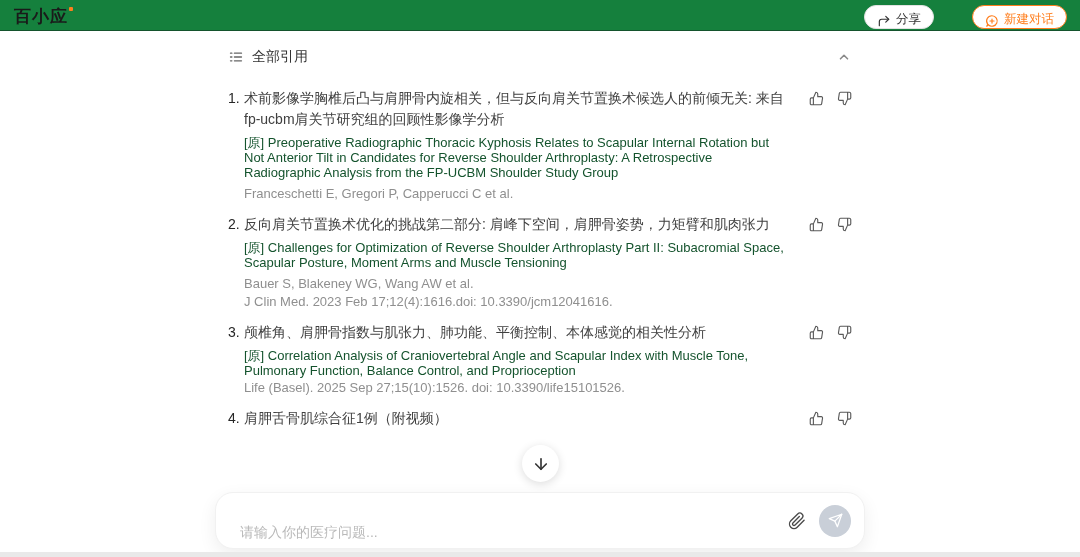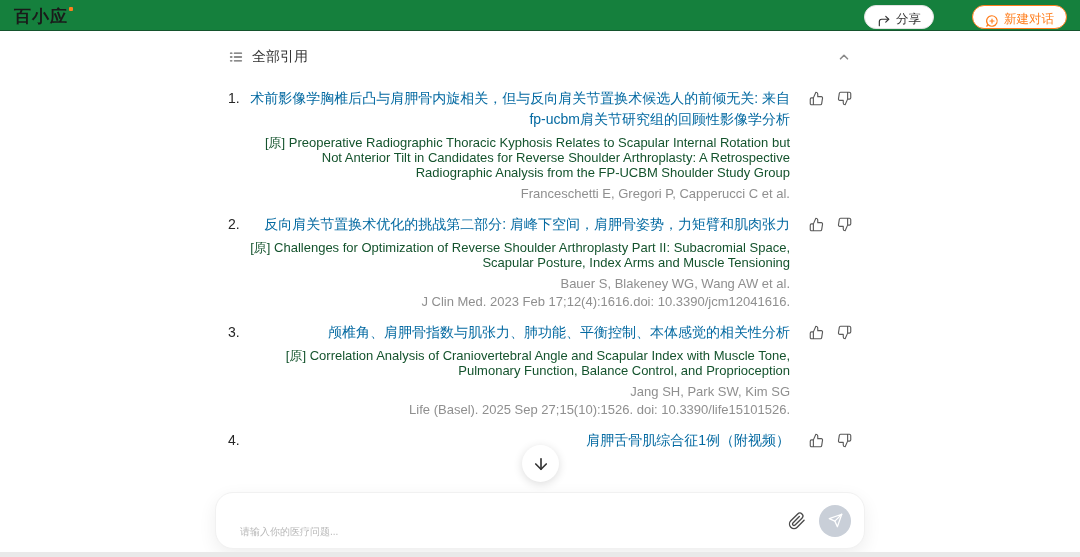--- a/index.html
+++ b/index.html
@@ -30,38 +30,38 @@
   .pill-btn {
     height:24px; padding:0 12px; border-radius:13px;
     display:flex; align-items:flex-end; gap:5px;
     font-size:12.5px; background:#fff; cursor:pointer; white-space:nowrap;
   }
   .pill-btn.share { border:1px solid #e2e2e2; color:#333; }
   .pill-btn.newchat { border:1px solid #FF7E1D; color:#FF7E1D;margin-left:25px; }
 
   
   .content {
-    position:absolute; left:228px; top:46px; width:624px;text-align:right;
+    position:absolute; left:228px; top:46px; width:624px;
   }
   .panel-header {
     display:flex; align-items:center; gap:8px;
     font-size:14px; color:#333; height:22px;
   }
   .panel-header .spacer { flex:1; }
 
   .cite-list { margin-top:20px; }
   .cite {
     display:flex; align-items:flex-start; margin-bottom:12px;
   }
   .cite-body { flex:1; position:relative; padding-left:16px; padding-right:10px; }
   .cite-num {
     position:absolute; left:0; top:0;
     font-size:14px; color:#262626; line-height:21px;
   }
-  .cite-zh { font-size:14px; color:#0369a1; line-height:21px; }
+  .cite-zh { font-size:14px; color:#404040; line-height:21px; }
   .cite-en { font-size:13px; color:#14532d; line-height:15px; margin-top:5px; }
   .cite-authors { font-size:13px; color:#8f8f8f; line-height:16px; margin-top:6px; }
   .cite-journal { font-size:13px; color:#8f8f8f; line-height:16px; margin-top:2px; }
   .cite-actions {
     width:52px; display:flex; gap:13px; padding-top:3px;
     justify-content:flex-end; flex-shrink:0;
   }
   .icon-btn { cursor:pointer; display:inline-flex; }
 
   
@@ -73,21 +73,21 @@
   }
 
   
   .composer {
     position:absolute; left:215px; top:492px; width:650px; height:57px;
     background:#fff; border:1px solid #f1f1f1; border-radius:18px;
     box-shadow:0 6px 18px rgba(0,0,0,0.07);
     display:flex; align-items:center; padding:0 13px 0 24px;
   }
   .composer input {
-    flex:1; border:none; outline:none; font-size:10px; color:#333;
+    flex:1; border:none; outline:none; font-size:14px; color:#333;
     font-family:"Liberation Sans","DejaVu Sans",sans-serif; background:transparent;margin-top:22px;
   }
   .composer input::placeholder { color:#b9b9b9; }
   .attach-btn { margin-right:13px; cursor:pointer; display:flex; }
   .send-btn {
     width:32px; height:32px; border-radius:50%; background:#c9cfd8;
     display:flex; align-items:center; justify-content:center; cursor:pointer;
   }
 
   .bottom-strip {
@@ -161,21 +161,21 @@
               <path d="M10 15v4a3 3 0 0 0 3 3l4-9V2H5.72a2 2 0 0 0-2 1.7l-1.38 9a2 2 0 0 0 2 2.3zM17 2h2.67A2.31 2.31 0 0 1 22 4v7a2.31 2.31 0 0 1-2.33 2H17"></path>
             </svg>
         </span>
       </div>
     </div>
 
     <div class="cite">
       <div class="cite-body">
         <span class="cite-num">2.</span>
         <div class="cite-zh">反向肩关节置换术优化的挑战第二部分: 肩峰下空间，肩胛骨姿势，力矩臂和肌肉张力</div>
-        <div class="cite-en">[原] Challenges for Optimization of Reverse Shoulder Arthroplasty Part II: Subacromial Space, Scapular Posture, Index Arms and Muscle Tensioning</div>
+        <div class="cite-en">[原] Challenges for Optimization of Reverse Shoulder Arthroplasty Part II: Subacromial Space, Scapular Posture, Moment Arms and Muscle Tensioning</div>
         <div class="cite-authors">Bauer S, Blakeney WG, Wang AW et al.</div>
         <div class="cite-journal">J Clin Med. 2023 Feb 17;12(4):1616.doi: 10.3390/jcm12041616.</div>
       </div>
       <div class="cite-actions">
         <span class="icon-btn">
           <svg width="15" height="15" viewBox="0 0 24 24" fill="none" stroke="#595959" stroke-width="1.8" stroke-linecap="round" stroke-linejoin="round">
               <path d="M14 9V5a3 3 0 0 0-3-3l-4 9v11h11.28a2 2 0 0 0 2-1.7l1.38-9a2 2 0 0 0-2-2.3zM7 22H4a2 2 0 0 1-2-2v-7a2 2 0 0 1 2-2h3"></path>
             </svg>
         </span>
         <span class="icon-btn">
@@ -184,21 +184,20 @@
             </svg>
         </span>
       </div>
     </div>
 
     <div class="cite">
       <div class="cite-body">
         <span class="cite-num">3.</span>
         <div class="cite-zh">颅椎角、肩胛骨指数与肌张力、肺功能、平衡控制、本体感觉的相关性分析</div>
         <div class="cite-en">[原] Correlation Analysis of Craniovertebral Angle and Scapular Index with Muscle Tone, Pulmonary Function, Balance Control, and Proprioception</div>
-        <div class="cite-authors">Jang SH, Park SW, Kim SG</div>
         <div class="cite-journal">Life (Basel). 2025 Sep 27;15(10):1526. doi: 10.3390/life15101526.</div>
       </div>
       <div class="cite-actions">
         <span class="icon-btn">
           <svg width="15" height="15" viewBox="0 0 24 24" fill="none" stroke="#595959" stroke-width="1.8" stroke-linecap="round" stroke-linejoin="round">
               <path d="M14 9V5a3 3 0 0 0-3-3l-4 9v11h11.28a2 2 0 0 0 2-1.7l1.38-9a2 2 0 0 0-2-2.3zM7 22H4a2 2 0 0 1-2-2v-7a2 2 0 0 1 2-2h3"></path>
             </svg>
         </span>
         <span class="icon-btn">
           <svg width="15" height="15" viewBox="0 0 24 24" fill="none" stroke="#595959" stroke-width="1.8" stroke-linecap="round" stroke-linejoin="round">

